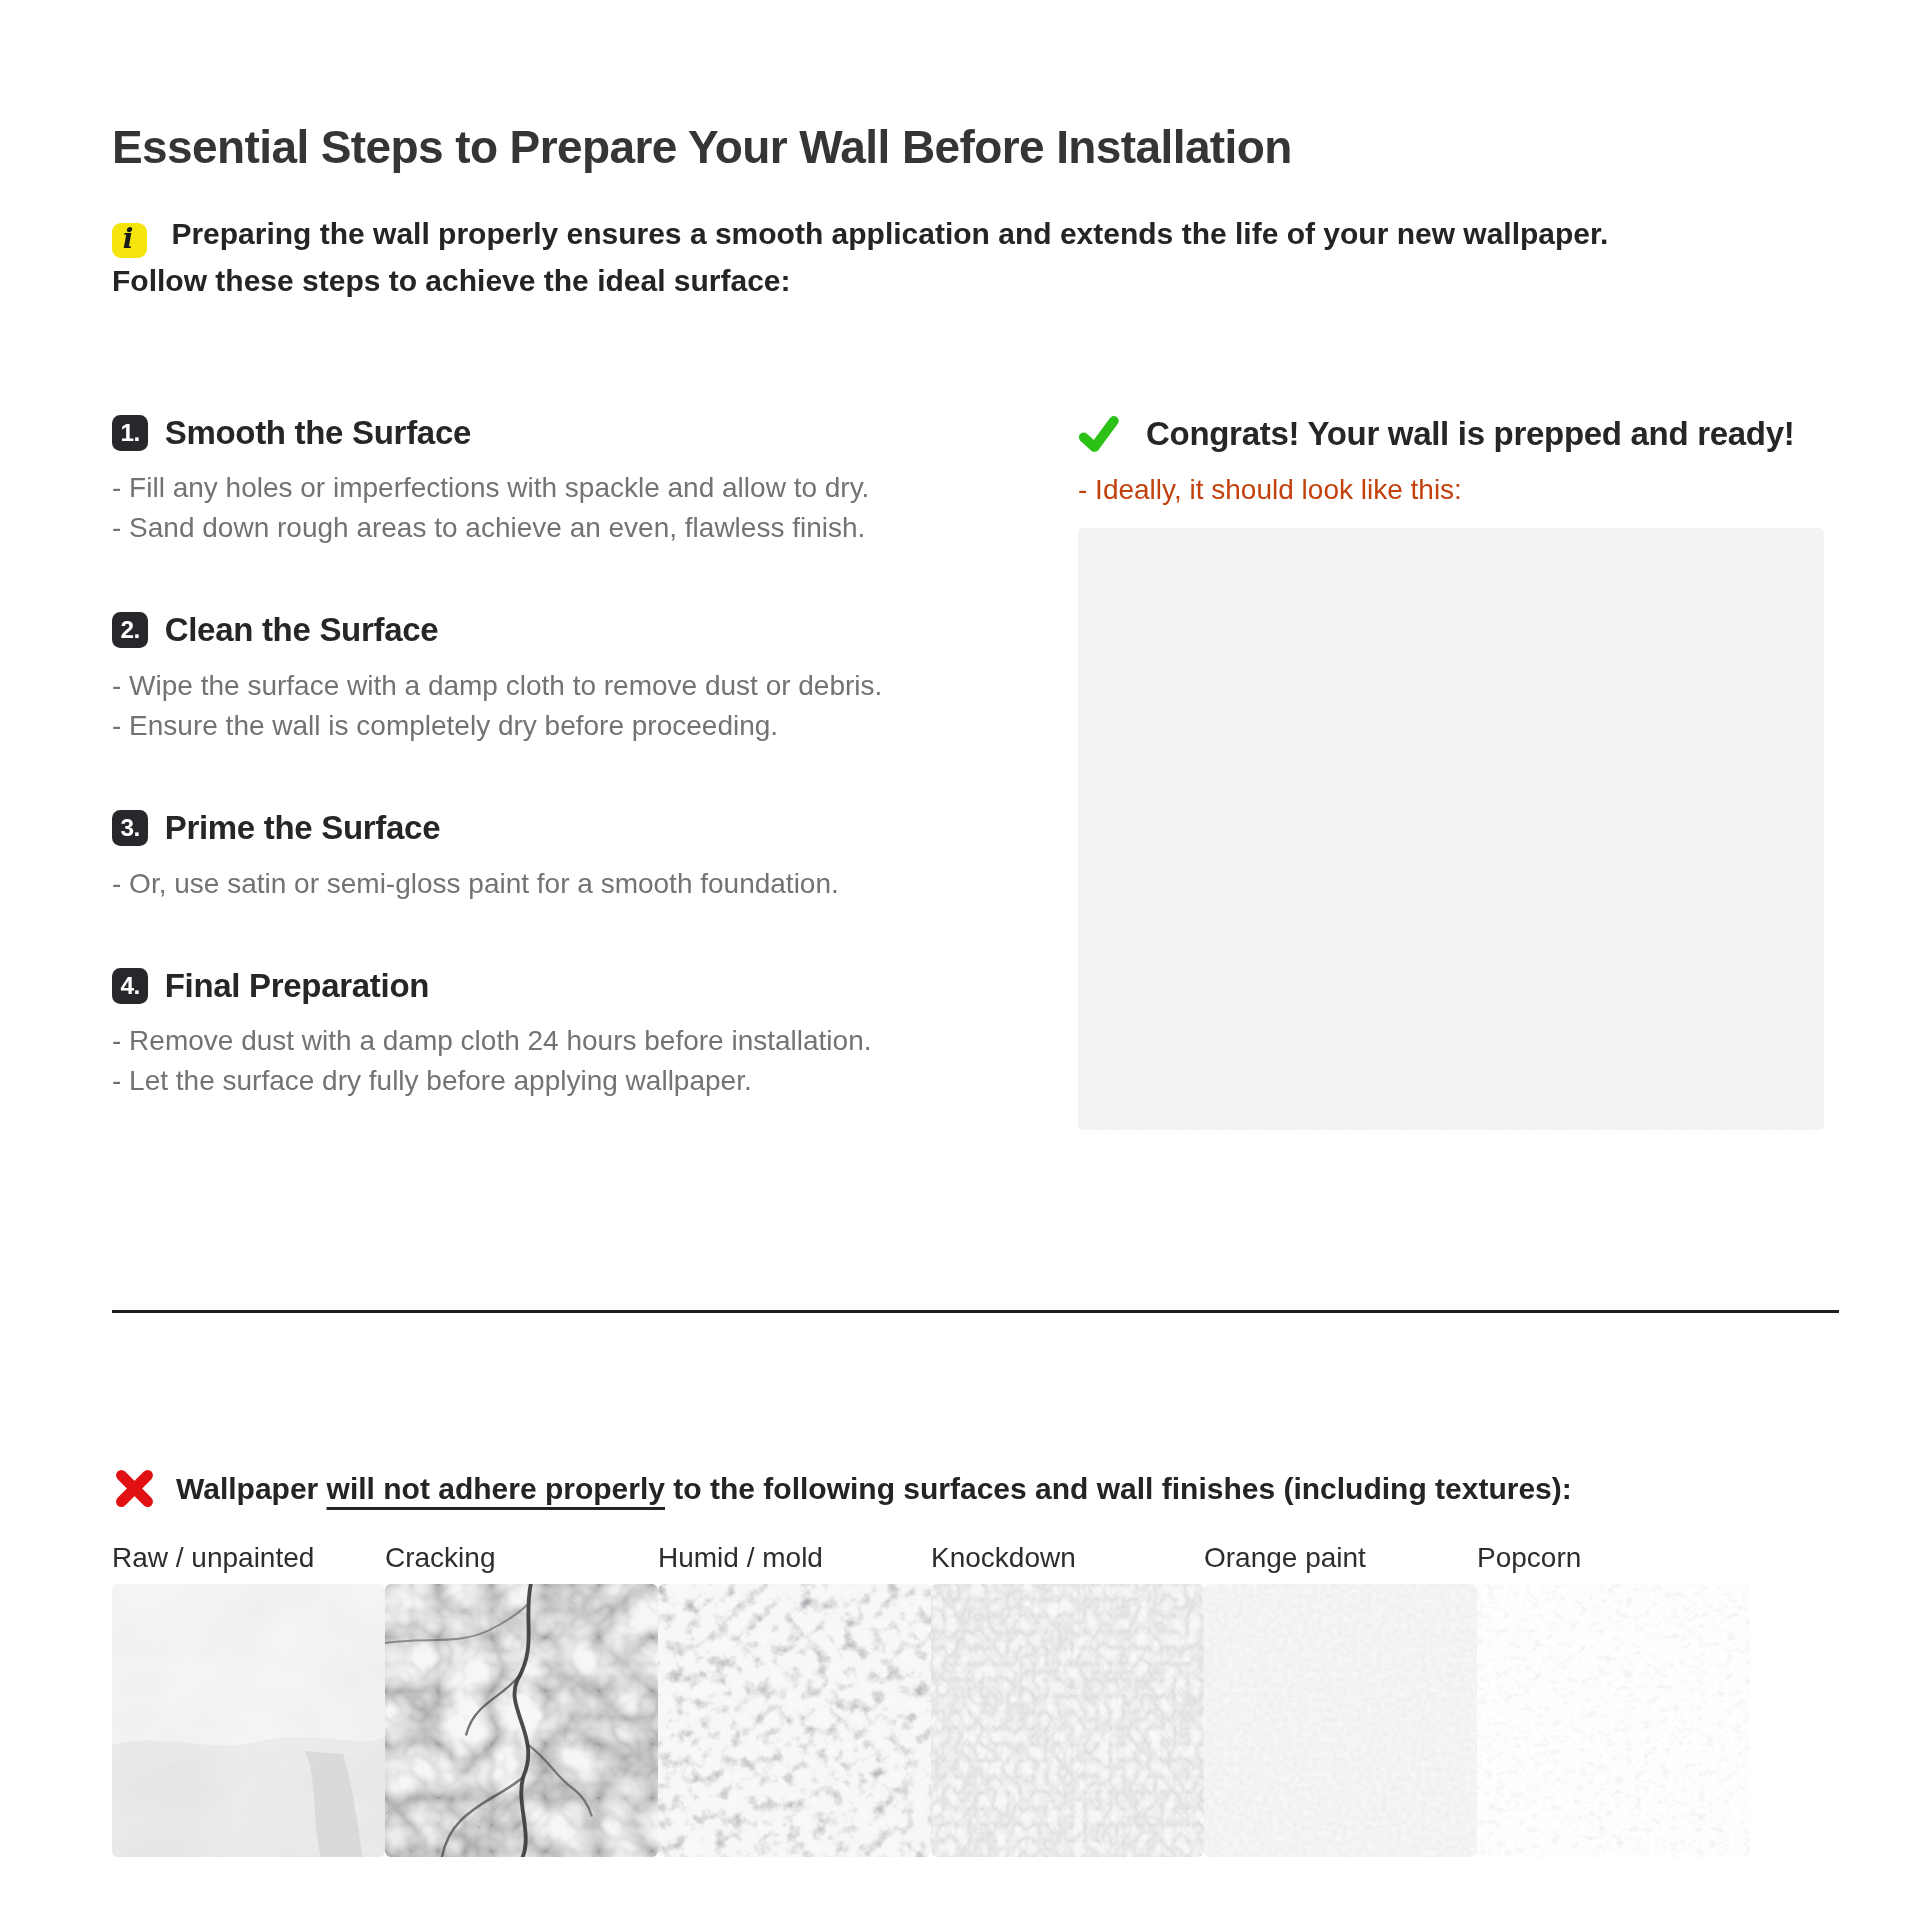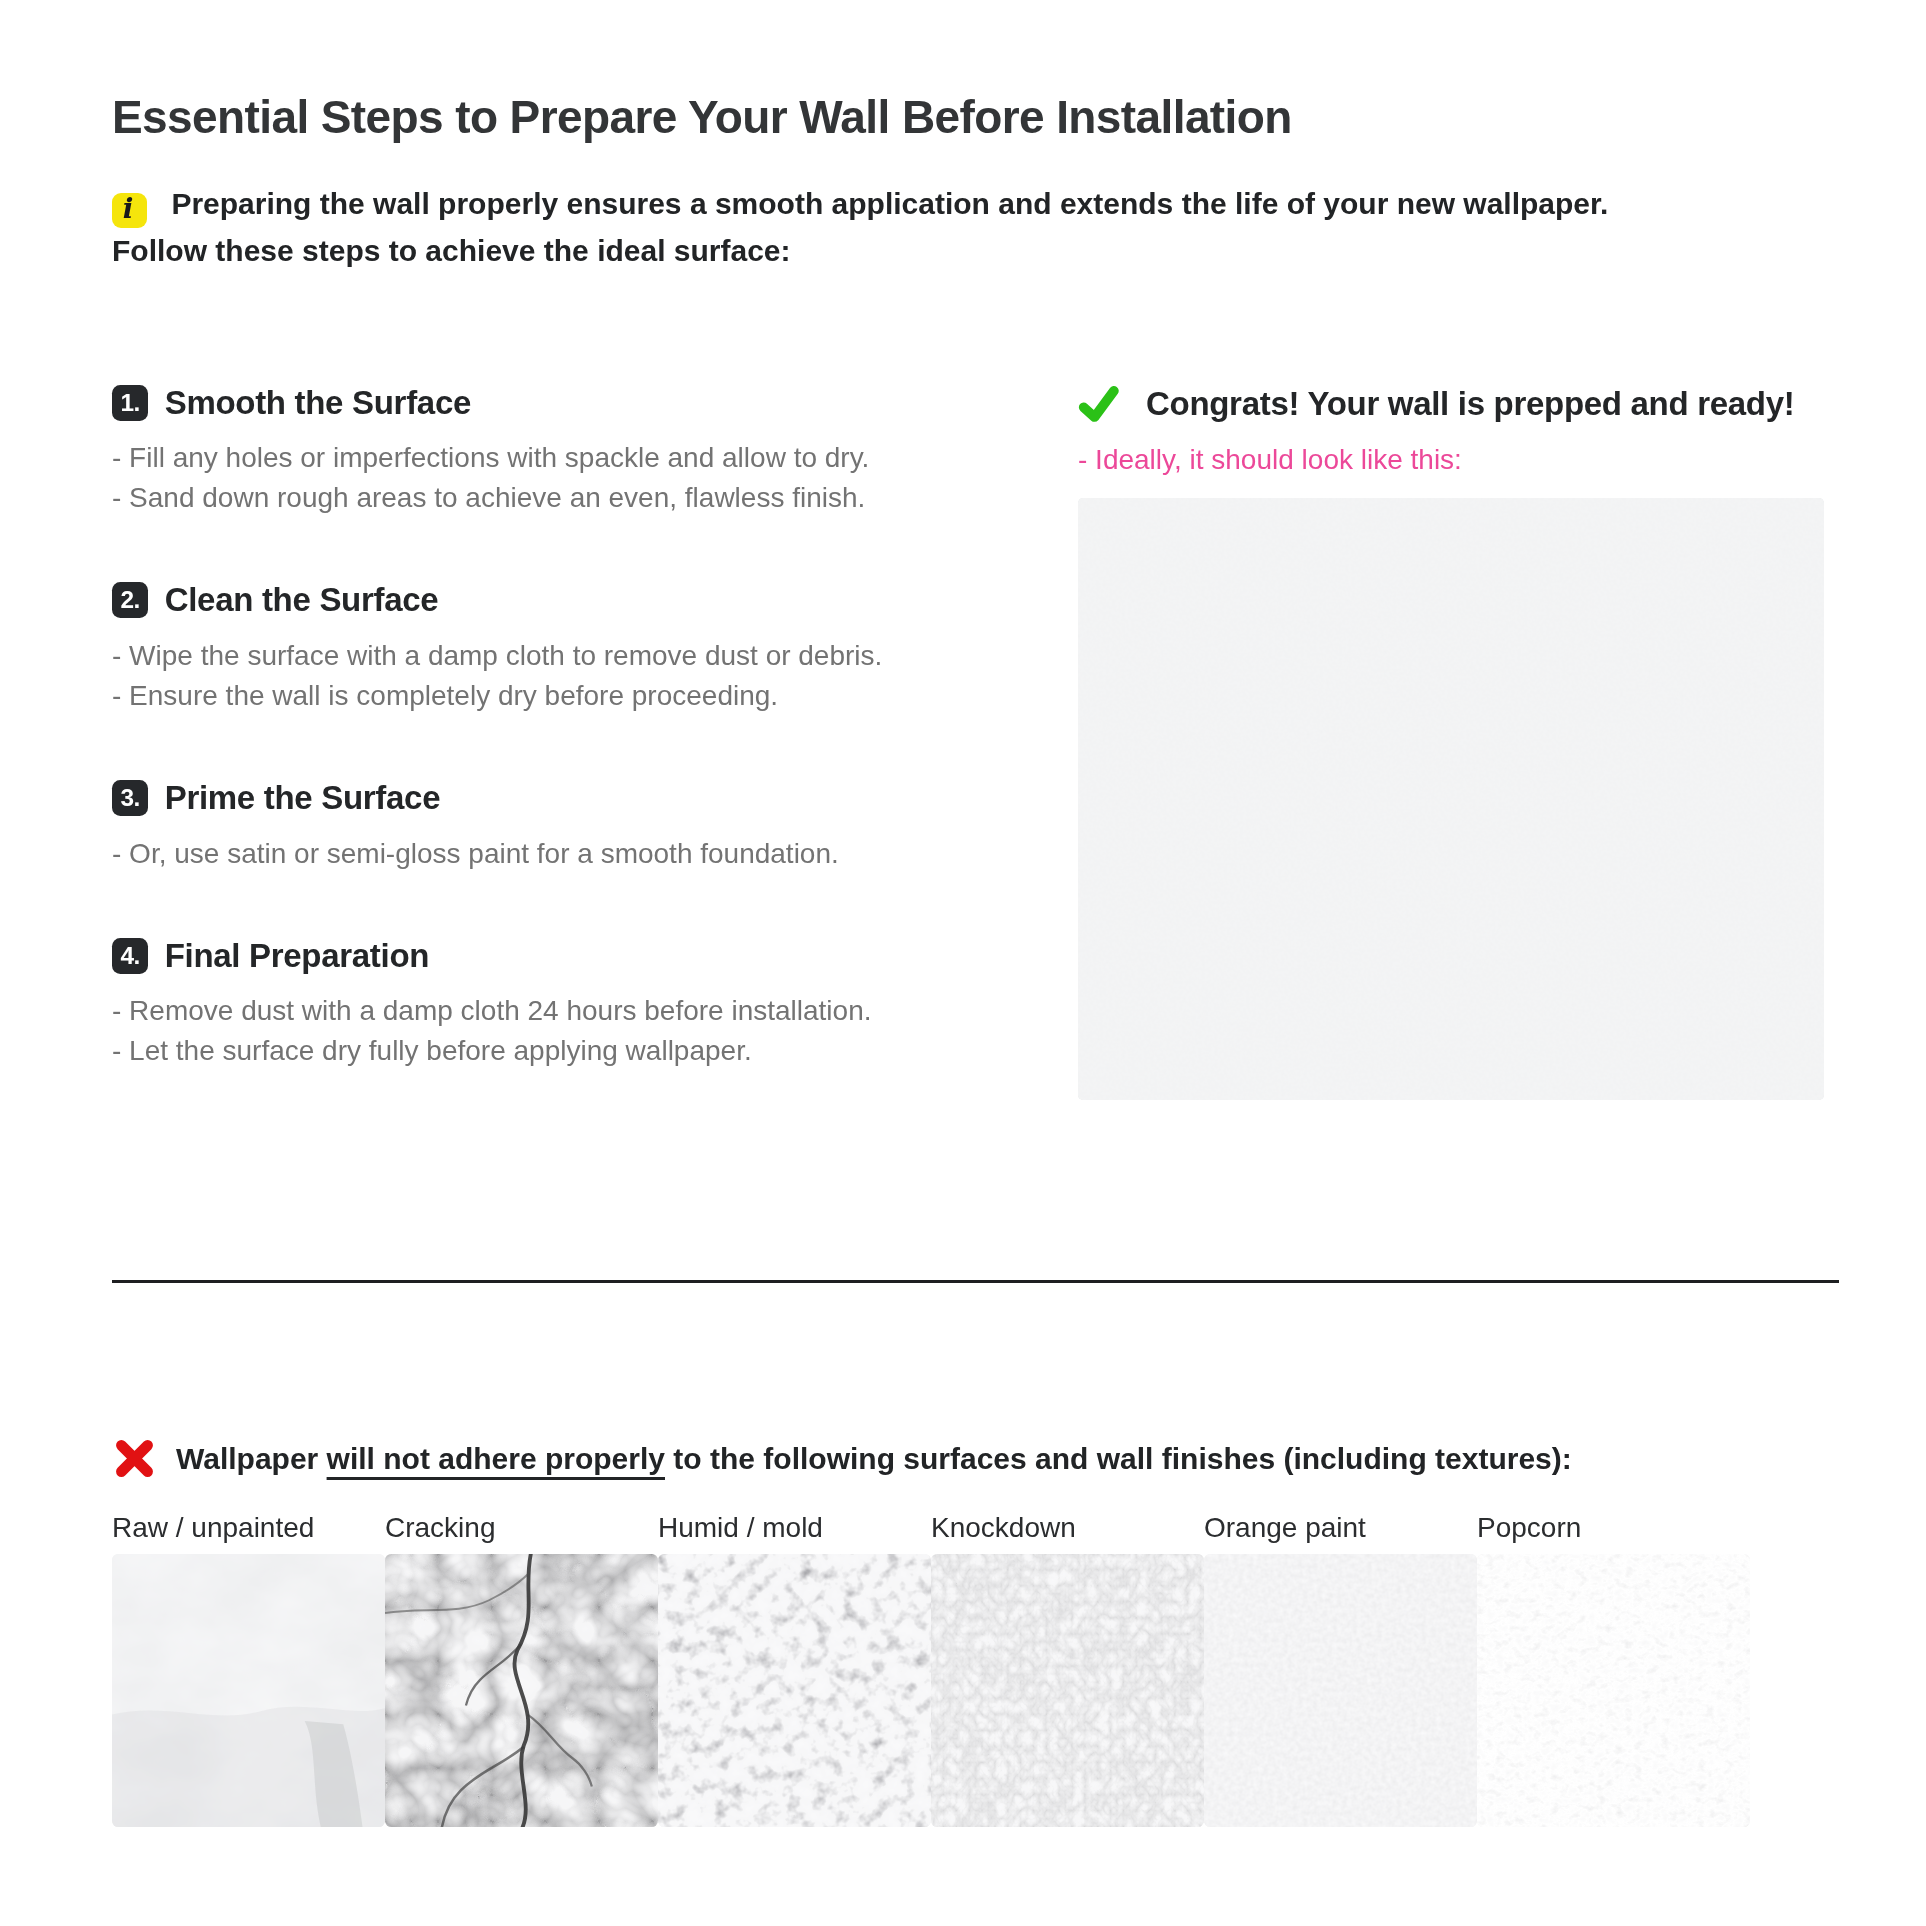--- a/index.html
+++ b/index.html
@@ -8,21 +8,21 @@
     width: 1926px;
     height: 1926px;
     background: #ffffff;
     overflow: hidden;
     font-family: "Liberation Sans", sans-serif;
     color: #2b2d2f;
   }
   .page {
     width: 1727px;
     margin: 0 auto 0 112px;
-    padding-top: 90px;
+    padding-top: 120px;
   }
   .title {
     font-size: 46px;
     font-weight: bold;
     line-height: 54px;
     letter-spacing: -0.6px;
     color: #333537;
     margin: 0;
     white-space: nowrap;
   }
@@ -100,21 +100,21 @@
     display: flex;
     align-items: center;
     gap: 27px;
     white-space: nowrap;
   }
   .check-icon-box { width: 41px; height: 41px; flex: 0 0 auto; }
   .success-sub {
     margin: 15.4px 0 0 0;
     font-size: 28px;
     line-height: 40px;
-    color: #ec4899;
+    color: #c2410c;
   }
   .wall-photo {
     margin-top: 18px;
     width: 746px;
     height: 602px;
     border-radius: 5.1px;
     overflow: hidden;
     background: #e4e6e7;
     position: relative;
   }

